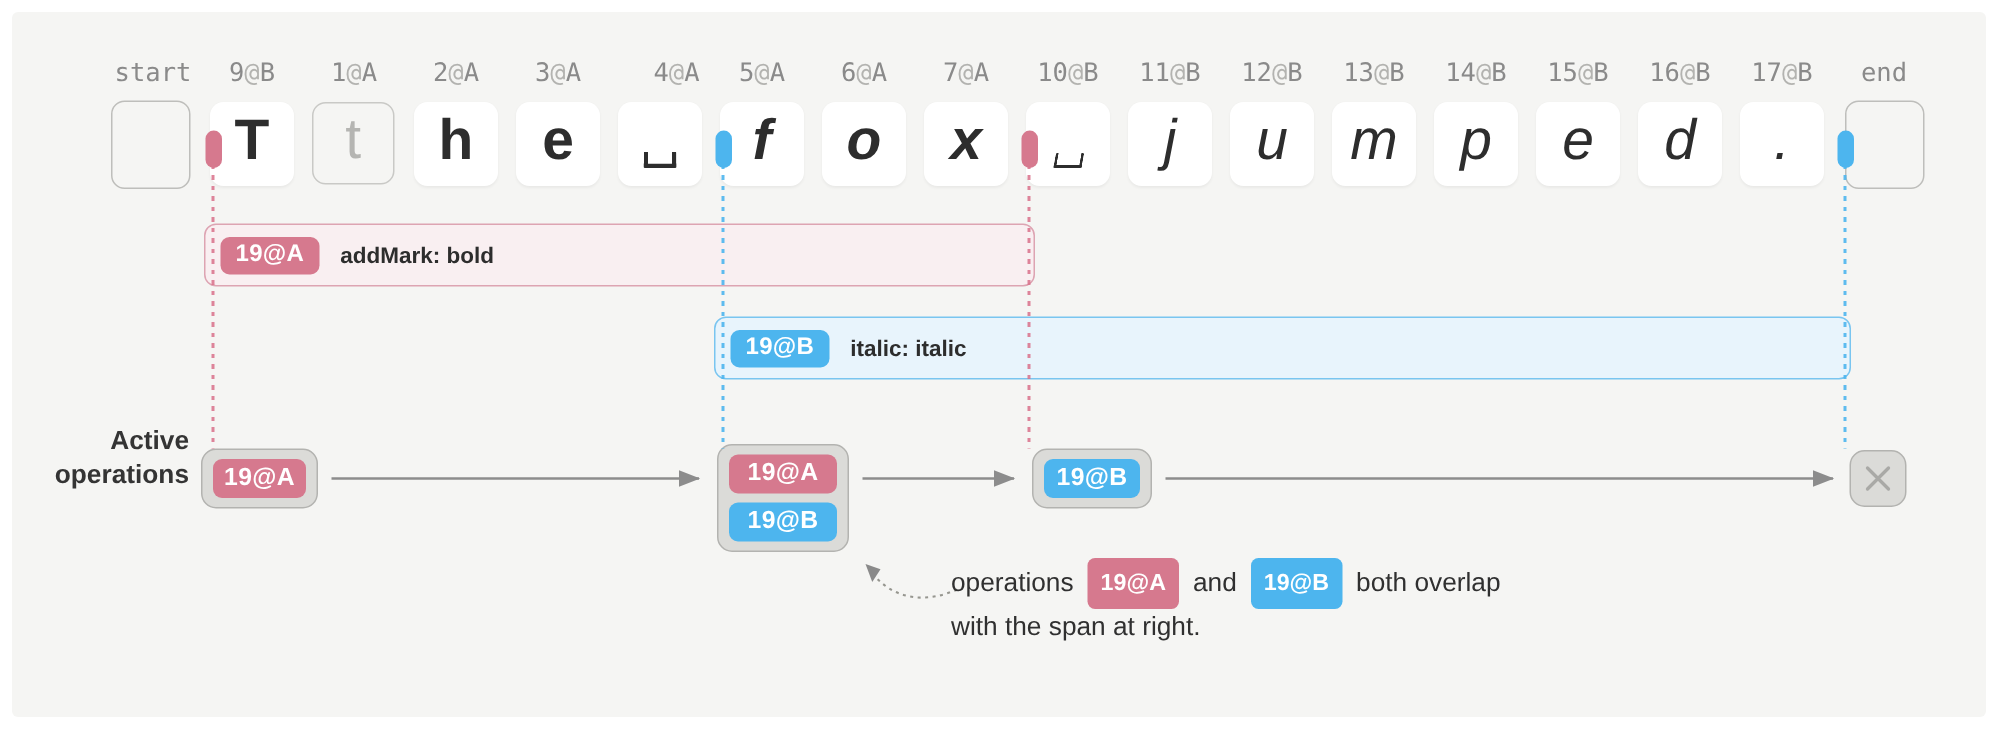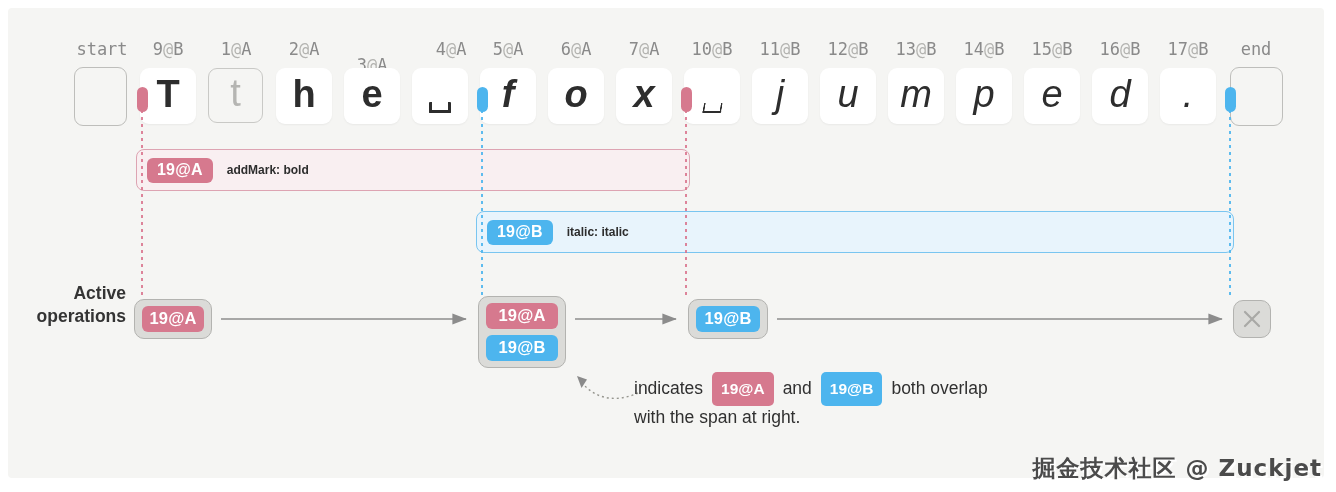--- a/index.html
+++ b/index.html
@@ -61,21 +61,21 @@
     display:flex;align-items:center;padding-left:10px;gap:14px;z-index:2;
   }
   .opbar.pink{background:var(--pink-bar-bg,#f9eff1);border:1px solid var(--pink-bar-border,#dda4b2);}
   .opbar.blue{background:var(--blue-bar-bg,#e8f4fc);border:1px solid var(--blue-bar-border,#79c5f0);}
   .badge{
     color:#fff;font-weight:700;font-size:16px;letter-spacing:.2px;
     padding:3px 10px 4px;border-radius:6px;white-space:nowrap;
   }
   .badge.pink{background:var(--pink,#d6798e);}
   .badge.blue{background:var(--blue,#4db5ee);}
-  .opname{font-weight:700;font-size:12px;color:var(--text-dark,#2d2d2d);}
+  .opname{font-weight:700;font-size:15px;color:var(--text-dark,#2d2d2d);}
 
   
   .aop-label{
     position:absolute;left:16px;top:282px;width:110px;text-align:right;
     font-weight:700;font-size:17.5px;line-height:23px;color:#343434;z-index:2;
   }
   .node{
     position:absolute;background:var(--node-bg,#dbdbd8);
     border:1.5px solid var(--node-border,#b3b3b0);border-radius:10px;
     box-sizing:border-box;display:flex;flex-direction:column;gap:6px;
@@ -118,35 +118,34 @@
     <line x1="575" y1="319" x2="676" y2="319" stroke="#8c8c8c" stroke-width="1.6" marker-end="url(#ah)"></line>
     <line x1="777" y1="319" x2="1222" y2="319" stroke="#8c8c8c" stroke-width="1.6" marker-end="url(#ah)"></line>
     <path d="M638,393 C618,402 598,400 584,385" fill="none" stroke="#96968f" stroke-width="1.4" stroke-dasharray="2,3"></path>
     <polygon points="577,376 587,379.5 581.5,388" fill="#8a8a8a"></polygon>
   </svg>
 
   <div class="aop-label">Active operations</div>
 
   <div class="anno">
     <div class="anno-line flex">
-      <span>indicates</span>
+      <span>operations</span>
       <span class="abadge pink">19@A</span>
       <span>and</span>
       <span class="abadge blue">19@B</span>
       <span>both overlap</span>
     </div>
     <div class="anno-line">with the span at right.</div>
   </div>
 
-  <div class="watermark">掘金技术社区 @ Zuckjet</div>
 <div class="tl-label" style="left: 68px; text-align: center;">start</div>
     <div class="tl-label" style="left: 134px;">9<span class="at">@</span>B</div>
     <div class="tl-label" style="left: 202px;">1<span class="at">@</span>A</div>
     <div class="tl-label" style="left: 270px;">2<span class="at">@</span>A</div>
-    <div class="tl-label" style="left: 338px; margin-top: 16px;">3<span class="at">@</span>A</div>
+    <div class="tl-label" style="left: 338px;">3<span class="at">@</span>A</div>
     <div class="tl-label" style="left: 417px;">4<span class="at">@</span>A</div>
     <div class="tl-label" style="left: 474px;">5<span class="at">@</span>A</div>
     <div class="tl-label" style="left: 542px;">6<span class="at">@</span>A</div>
     <div class="tl-label" style="left: 610px;">7<span class="at">@</span>A</div>
     <div class="tl-label" style="left: 678px;">10<span class="at">@</span>B</div>
     <div class="tl-label" style="left: 746px;">11<span class="at">@</span>B</div>
     <div class="tl-label" style="left: 814px;">12<span class="at">@</span>B</div>
     <div class="tl-label" style="left: 882px;">13<span class="at">@</span>B</div>
     <div class="tl-label" style="left: 950px;">14<span class="at">@</span>B</div>
     <div class="tl-label" style="left: 1018px;">15<span class="at">@</span>B</div>

